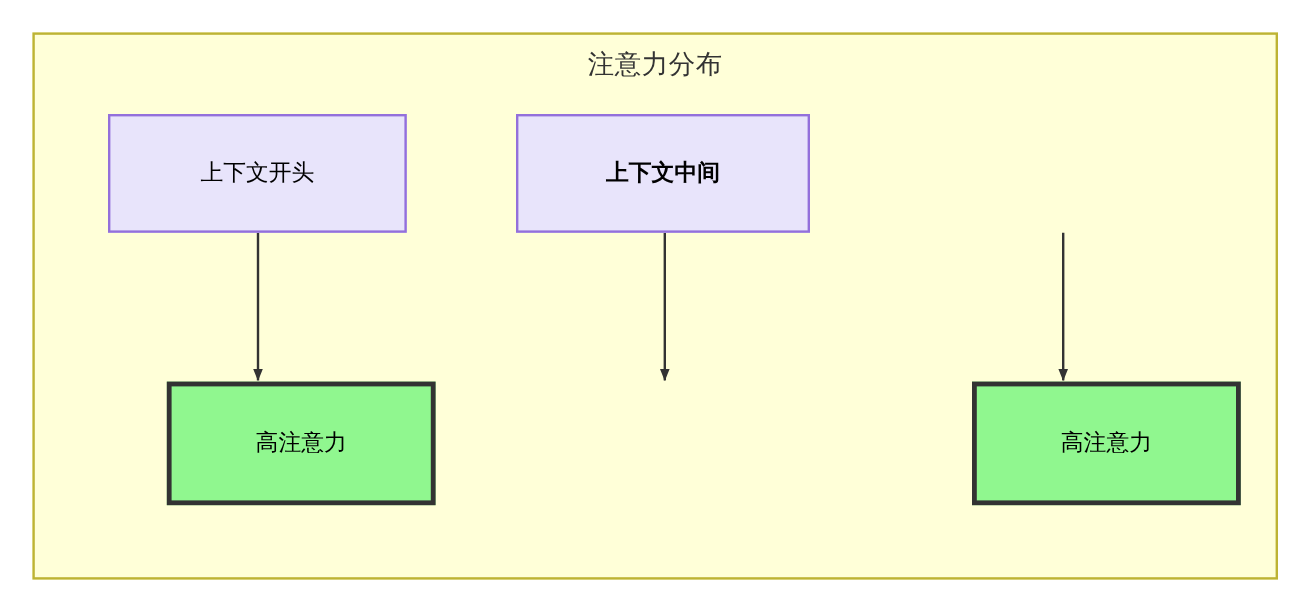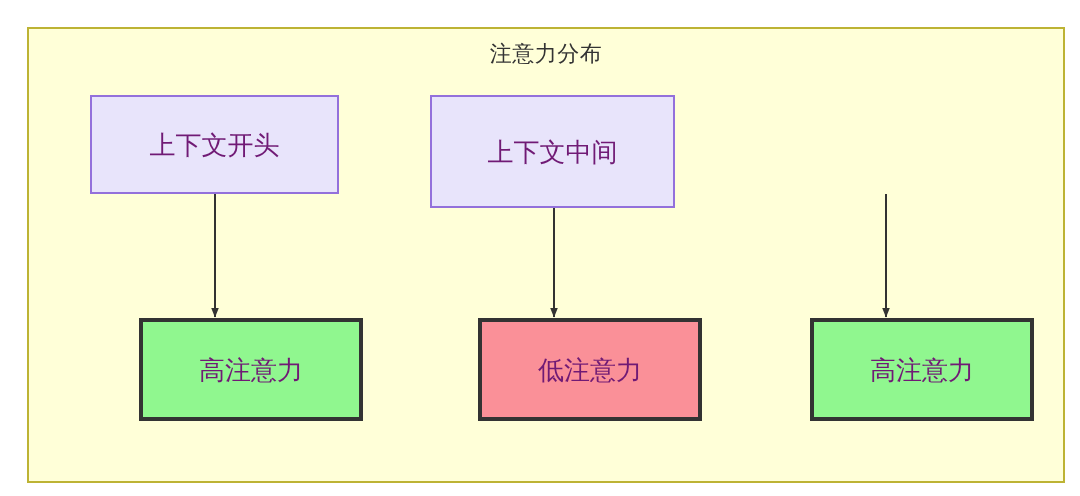--- a/index.html
+++ b/index.html
@@ -47,22 +47,22 @@
   }
 
   
   .node {
     position: absolute;
     box-sizing: border-box;
     display: flex;
     align-items: center;
     justify-content: center;
     text-align: right;
-    color: #701a75;
-    font-size: 26px;
+    color: #000000;
+    font-size: 19px;
     line-height: 26px;
     white-space: nowrap;
   }
 
   .node.context {
     background: #e8e4fb;
     border: 2px solid #9370db;
   }
 
   .node.attention {
@@ -73,21 +73,21 @@
   .node.attention.high {
     background: #90f78f;
   }
 
   .node.attention.low {
     background: #fa9098;
   }
 
   
   .ctx-0 { left: 61px;  top: 66px; width: 249px; height: 99px; }
-  .ctx-1 { left: 401px; top: 66px; width: 245px; height: 113px; }
+  .ctx-1 { left: 401px; top: 66px; width: 245px; height: 99px; font-weight: bold; }
   .ctx-2 { left: 733px; top: 66px; width: 246px; height: 99px; }
 
   
   .att-0 { left: 74px;  top: 289px; width: 224px; height: 103px; }
   .att-1 { left: 413px; top: 289px; width: 224px; height: 103px; }
   .att-2 { left: 745px; top: 289px; width: 224px; height: 103px; }
 
   
   .edge-layer {
     position: absolute;
@@ -118,18 +118,17 @@
       <line x1="857" y1="165" x2="857" y2="288" stroke="#333333" stroke-width="2" marker-end="url(#arrowhead)"></line>
     </svg>
 
     <div class="node context ctx-0">上下文开头</div>
 
     <div class="node context ctx-1">上下文中间</div>
 
 
     <div class="node attention high att-0">高注意力</div>
 
-    <div class="node attention low att-1">低注意力</div>
 
     <div class="node attention high att-2">高注意力</div>
 
   </div>
 </div>
 
 </body></html>

